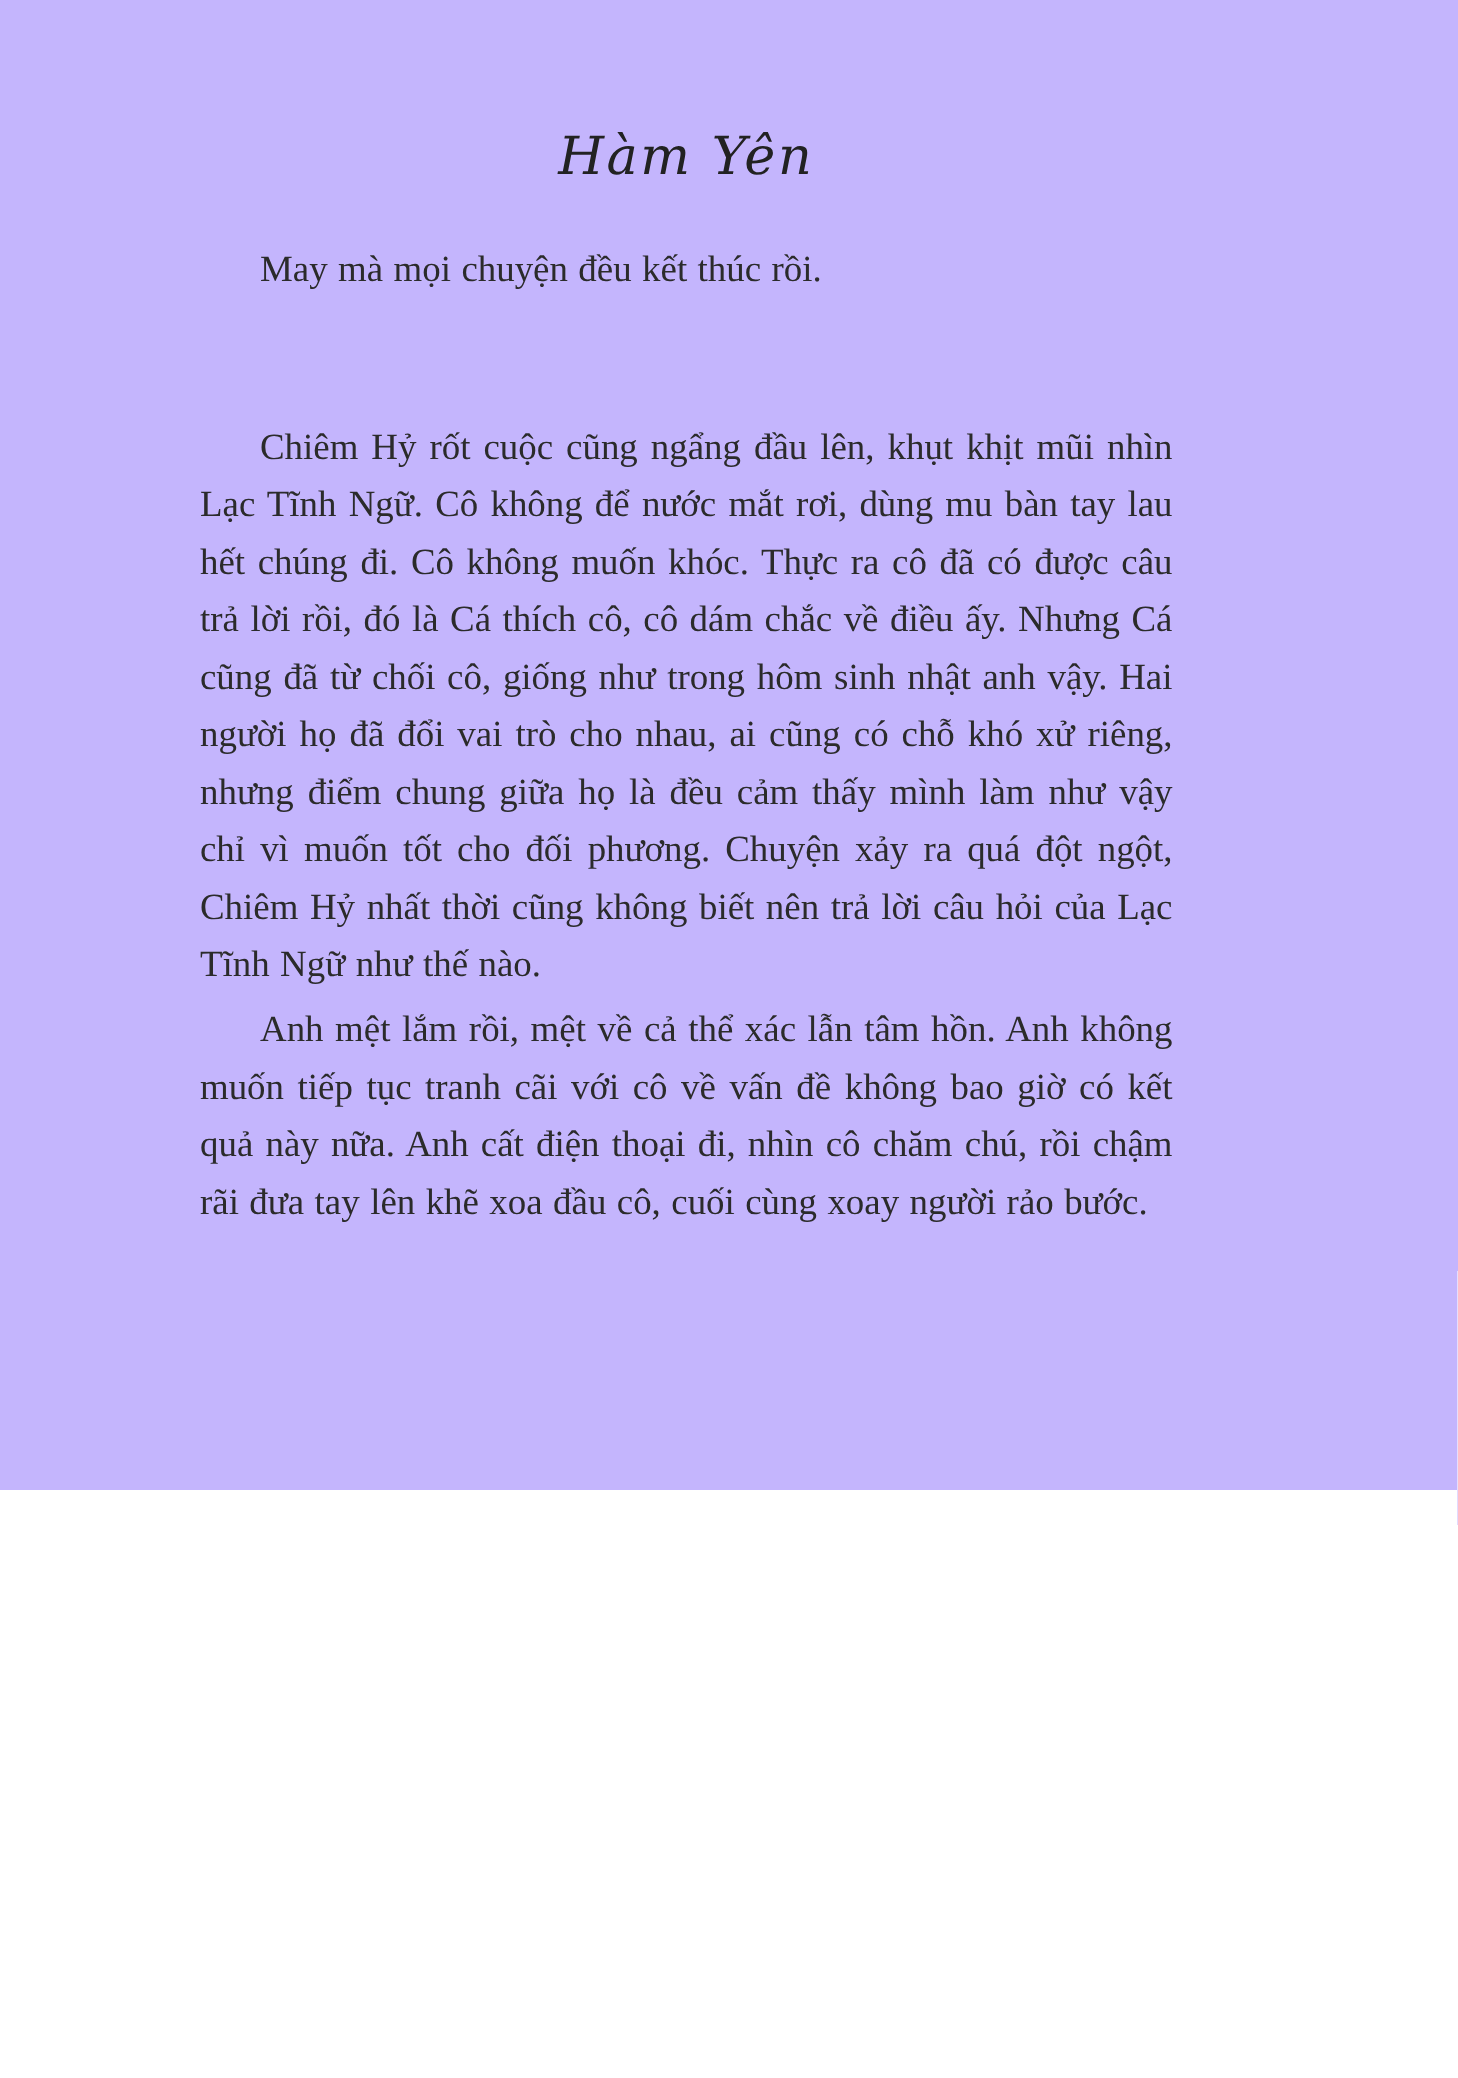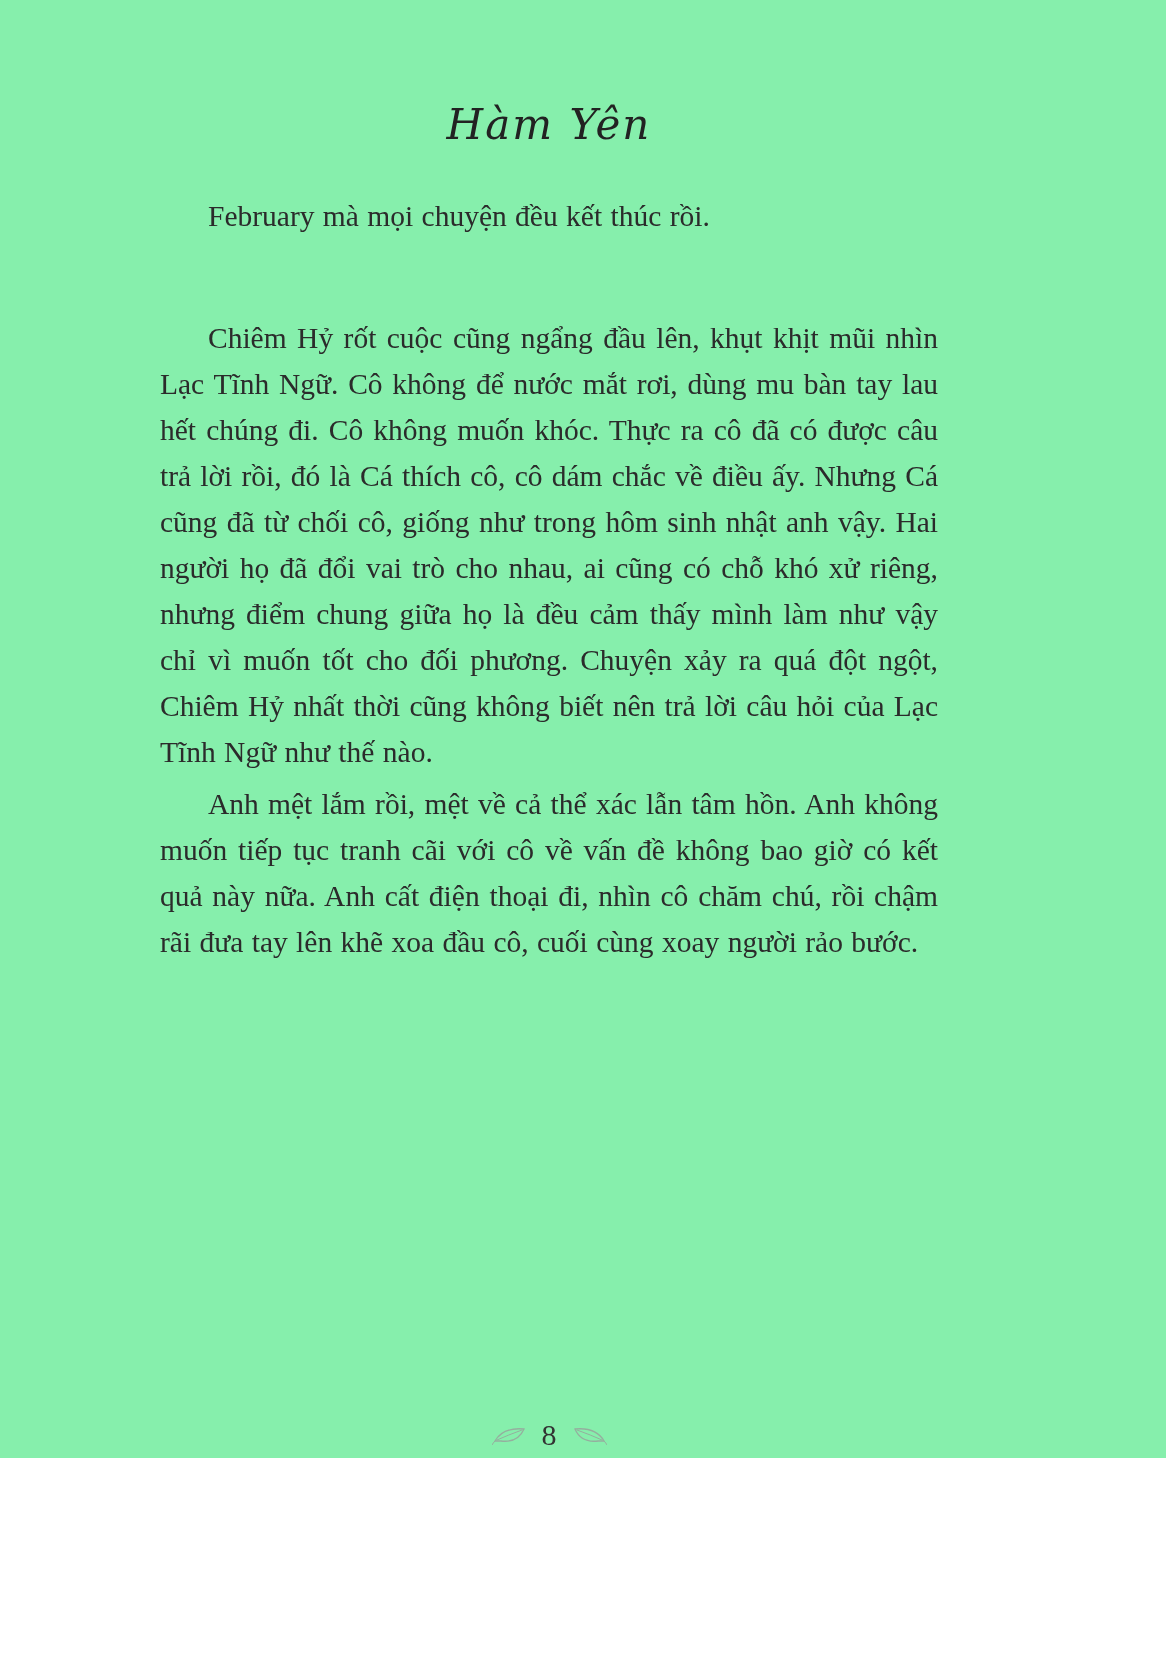--- a/index.html
+++ b/index.html
@@ -3,22 +3,22 @@
 <meta charset="utf-8">
 <style>
   html, body {
     margin: 0;
     padding: 0;
     background: #ffffff;
   }
   .page {
     position: relative;
     width: 1166px;
-    height: 1458px;
-    background: #86efac;
+    height: 1192px;
+    background: #c4b5fd;
     overflow: hidden;
     font-family: "Liberation Serif", "DejaVu Serif", serif;
     color: #2b2b2b;
   }
   .content {
     position: absolute;
     left: 160px;
     top: 100px;
     width: 778px;
   }
@@ -33,21 +33,21 @@
   }
   p.para {
     font-size: 29.5px;
     line-height: 46px;
     text-align: justify;
     text-indent: 48px;
     margin: 0 0 6px 0;
     word-spacing: 1px;
   }
   p.para.scene-break {
-    margin-top: 76px;
+    margin-top: 96px;
   }
   .footer {
     position: absolute;
     left: 160px;
     top: 1418px;
     width: 778px;
     display: flex;
     align-items: center;
     justify-content: center;
     gap: 14px;
@@ -63,21 +63,21 @@
   }
   .leaf svg { display: block; }
 </style>
 </head>
 <body>
 
 <div class="page">
   <div class="content">
     <div class="chapter-header">Hàm Yên</div>
 
-    <p class="para">February mà mọi chuyện đều kết thúc rồi.</p>
+    <p class="para">May mà mọi chuyện đều kết thúc rồi.</p>
     <p class="para scene-break">Chiêm Hỷ rốt cuộc cũng ngẩng đầu lên, khụt khịt mũi nhìn Lạc Tĩnh Ngữ. Cô không để nước mắt rơi, dùng mu bàn tay lau hết chúng đi. Cô không muốn khóc. Thực ra cô đã có được câu trả lời rồi, đó là Cá thích cô, cô dám chắc về điều ấy. Nhưng Cá cũng đã từ chối cô, giống như trong hôm sinh nhật anh vậy. Hai người họ đã đổi vai trò cho nhau, ai cũng có chỗ khó xử riêng, nhưng điểm chung giữa họ là đều cảm thấy mình làm như vậy chỉ vì muốn tốt cho đối phương. Chuyện xảy ra quá đột ngột, Chiêm Hỷ nhất thời cũng không biết nên trả lời câu hỏi của Lạc Tĩnh Ngữ như thế nào.</p>
     <p class="para">Anh mệt lắm rồi, mệt về cả thể xác lẫn tâm hồn. Anh không muốn tiếp tục tranh cãi với cô về vấn đề không bao giờ có kết quả này nữa. Anh cất điện thoại đi, nhìn cô chăm chú, rồi chậm rãi đưa tay lên khẽ xoa đầu cô, cuối cùng xoay người rảo bước.</p>
   </div>
 
   <div class="footer">
     <span class="leaf">
       <svg width="36" height="22" viewBox="0 0 36 22">
         <path d="M3 17 Q 11 3 32 5 Q 26 19 9 17 Z" fill="none" stroke="#9a9a9a" stroke-width="1.3"></path>
         <path d="M5 16 Q 16 11 30 6" fill="none" stroke="#9a9a9a" stroke-width="1"></path>
         <path d="M3 17 Q 1 19 0 21" fill="none" stroke="#9a9a9a" stroke-width="1"></path>

